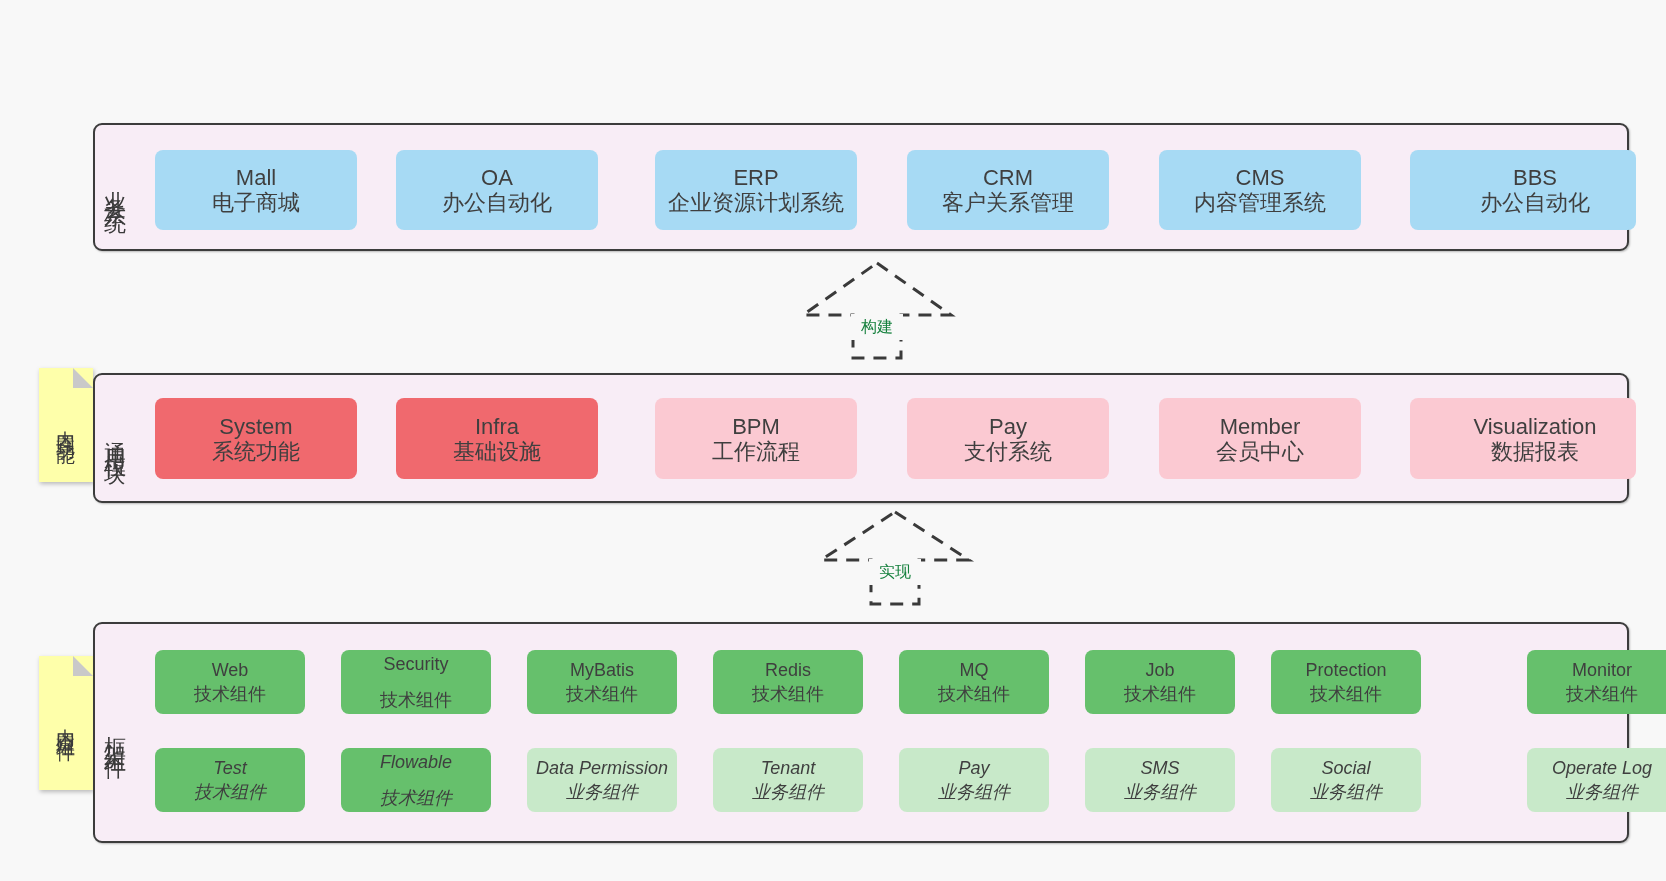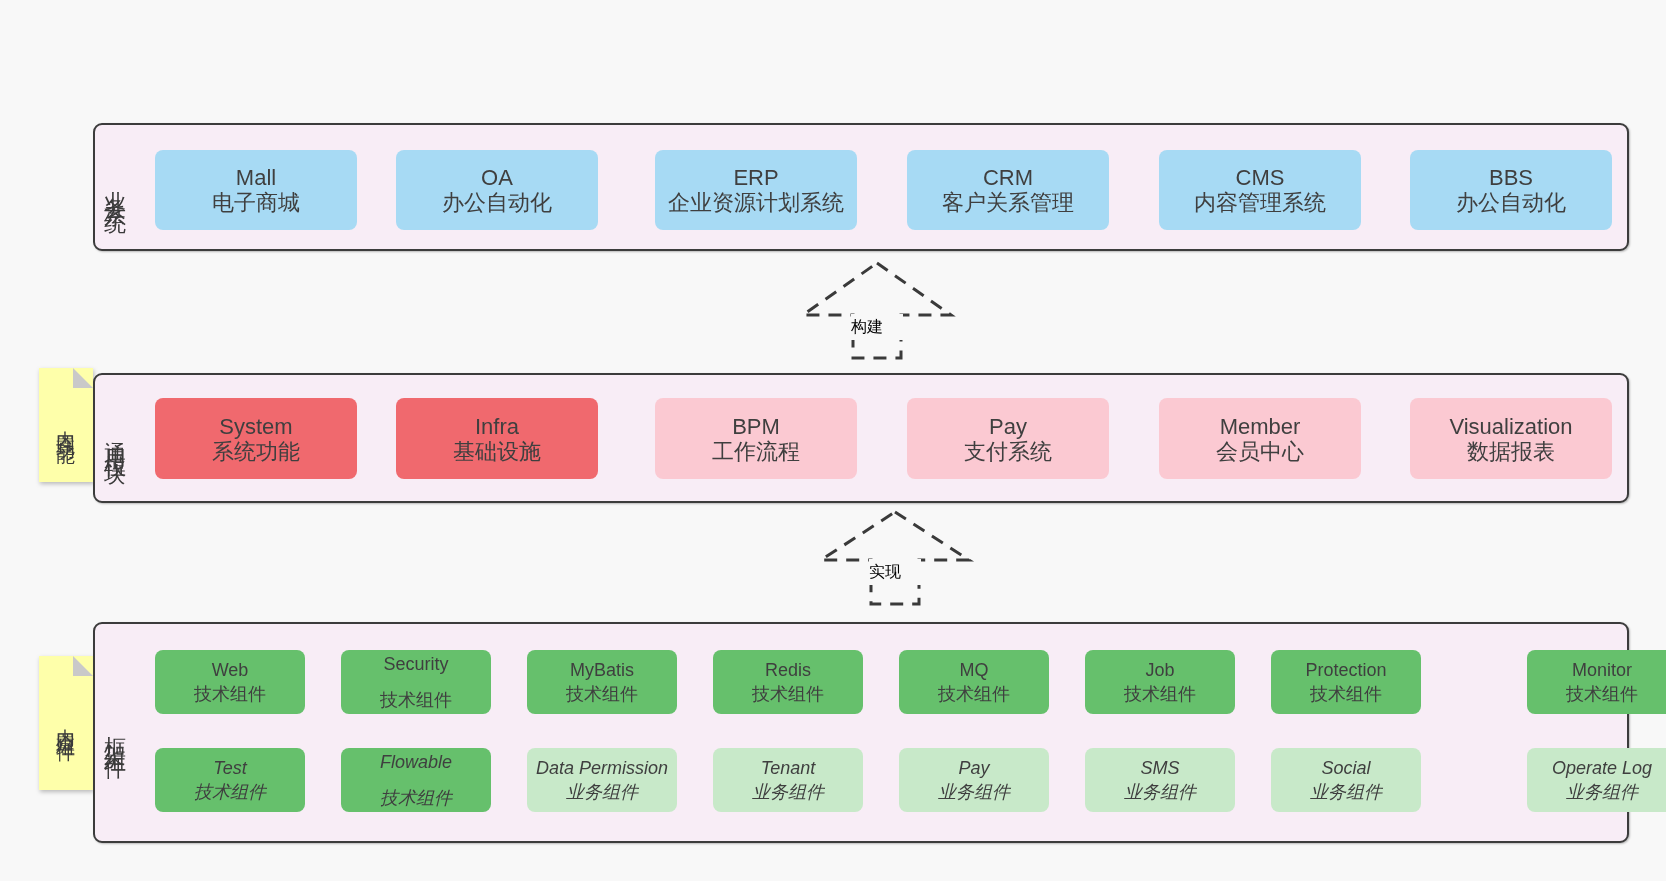--- a/index.html
+++ b/index.html
@@ -33,21 +33,21 @@
   .lane-modules .box-6{top:23px;height:81px;}
   .box-8{width:150px;height:64px;font-size:18px;line-height:24px;}
   .row1{top:26px;} .row2{top:124px;font-style:italic;}
   .blue{background:#a7daf4;}
   .red{background:#f0696e;}
   .pink{background:#fbc9d2;}
   .gdark{background:#66c06c;}
   .glight{background:#c8e9c9;}
   
   .c6-0{left:60px;}.c6-1{left:301px;}.c6-2{left:560px;}
-  .c6-3{left:812px;}.c6-4{left:1064px;}.c6-5{left:1315px;}
+  .c6-3{left:812px;}.c6-4{left:1064px;}.c6-5{left:1315px;padding-left:24px;}
   
   .c8-0{left:60px;}.c8-1{left:246px;gap:12px;}.c8-2{left:432px;}.c8-3{left:618px;}
   .c8-4{left:804px;}.c8-5{left:990px;}.c8-6{left:1176px;}.c8-7{left:1432px;}
   .sticky{
     position:absolute;left:39px;background:#feffaa;
     filter:drop-shadow(1px 2px 2px rgba(0,0,0,0.25));
   }
   .sticky-inner{
     position:absolute;inset:0;background:#feffaa;
     clip-path:polygon(0 0,calc(100% - 20px) 0,100% 20px,100% 100%,0 100%);
@@ -55,22 +55,22 @@
   }
   .sticky .fold{
     position:absolute;top:0;right:0;width:20px;height:20px;background:#c9c9c9;
     clip-path:polygon(0 0,100% 100%,0 100%);
   }
   .sticky-1{top:368px;width:54px;height:114px;}
   .sticky-2{top:656px;width:54px;height:134px;}
   .sticky .vtext{font-size:19px;letter-spacing:5px;}
   .arrow-layer{position:absolute;left:0;top:0;width:1666px;height:881px;pointer-events:none;}
   .arrow-label{
-    position:absolute;width:52px;height:26px;line-height:26px;
-    background:#f8f8f8;font-size:16px;color:#000000;
+    position:absolute;width:52px;height:26px;line-height:26px;text-align:center;
+    background:#f8f8f8;font-size:16px;color:#15803d;
   }
   .arrow-label-1{left:851px;top:314px;}
   .arrow-label-2{left:869px;top:559px;}
 </style>
 </head>
 <body>
 
 <div class="lane lane-business">
   <div class="vtext side-label">业务系统</div>
   <div class="box box-6 blue c6-0">

